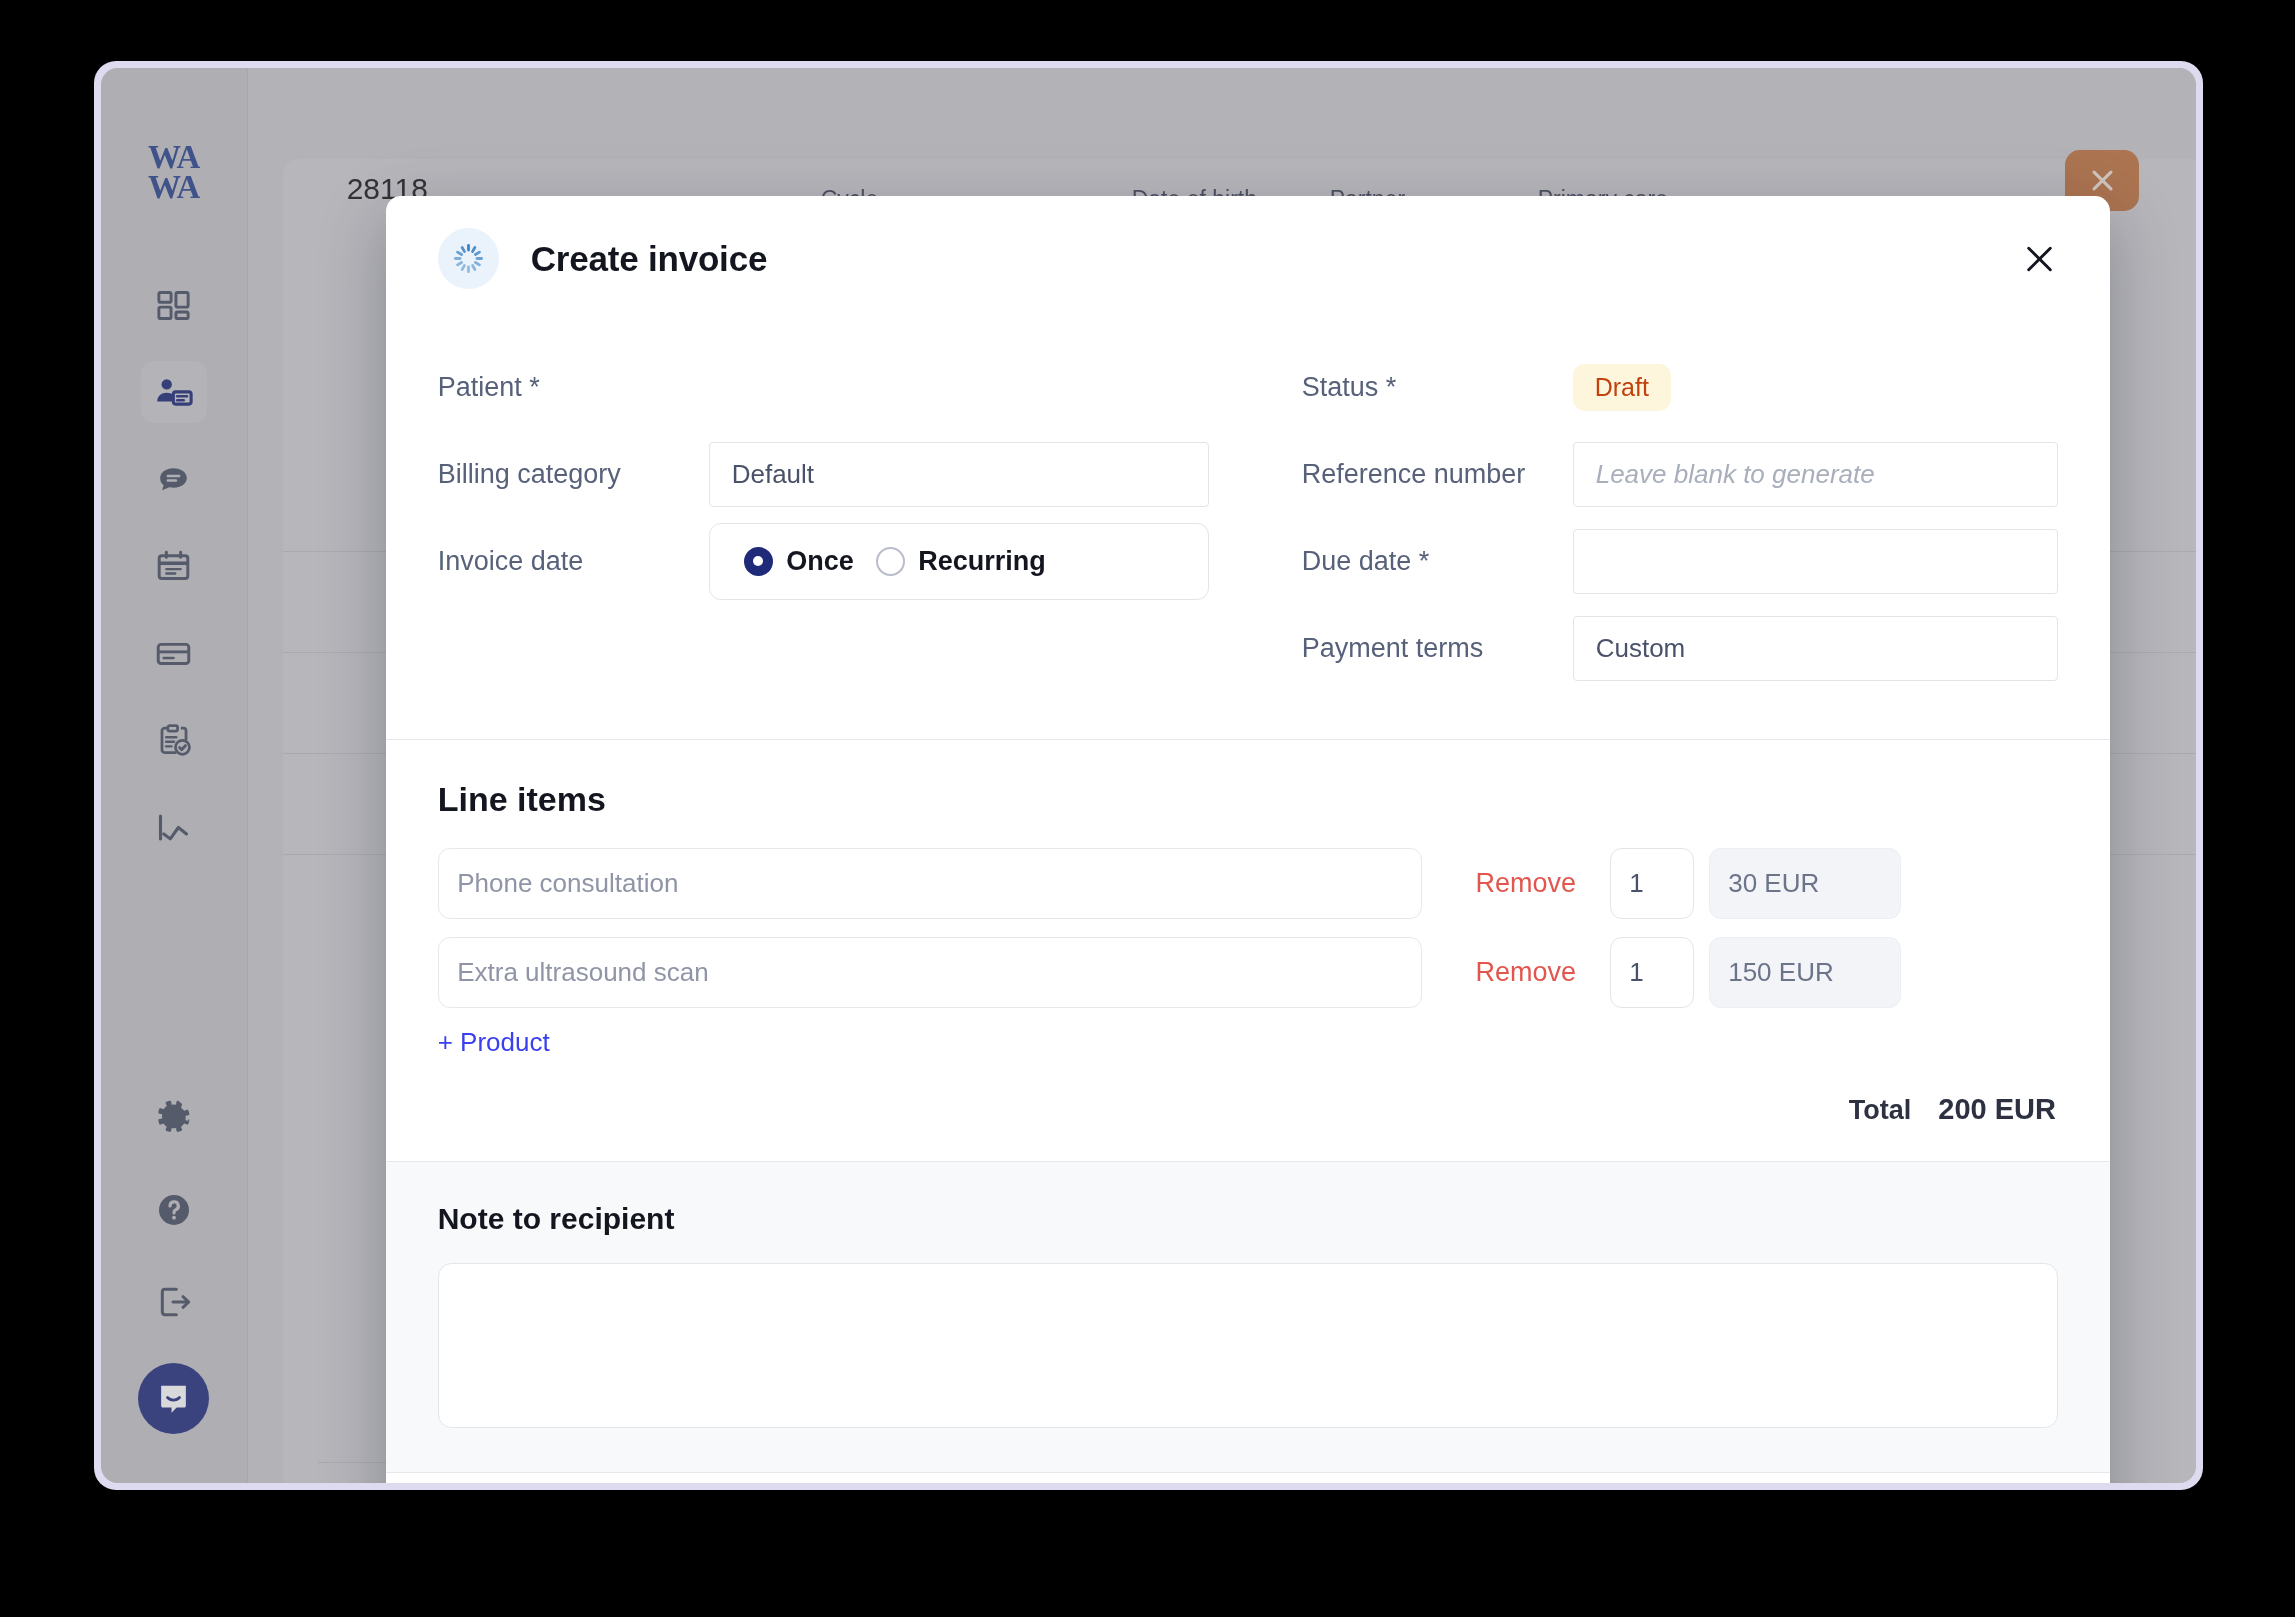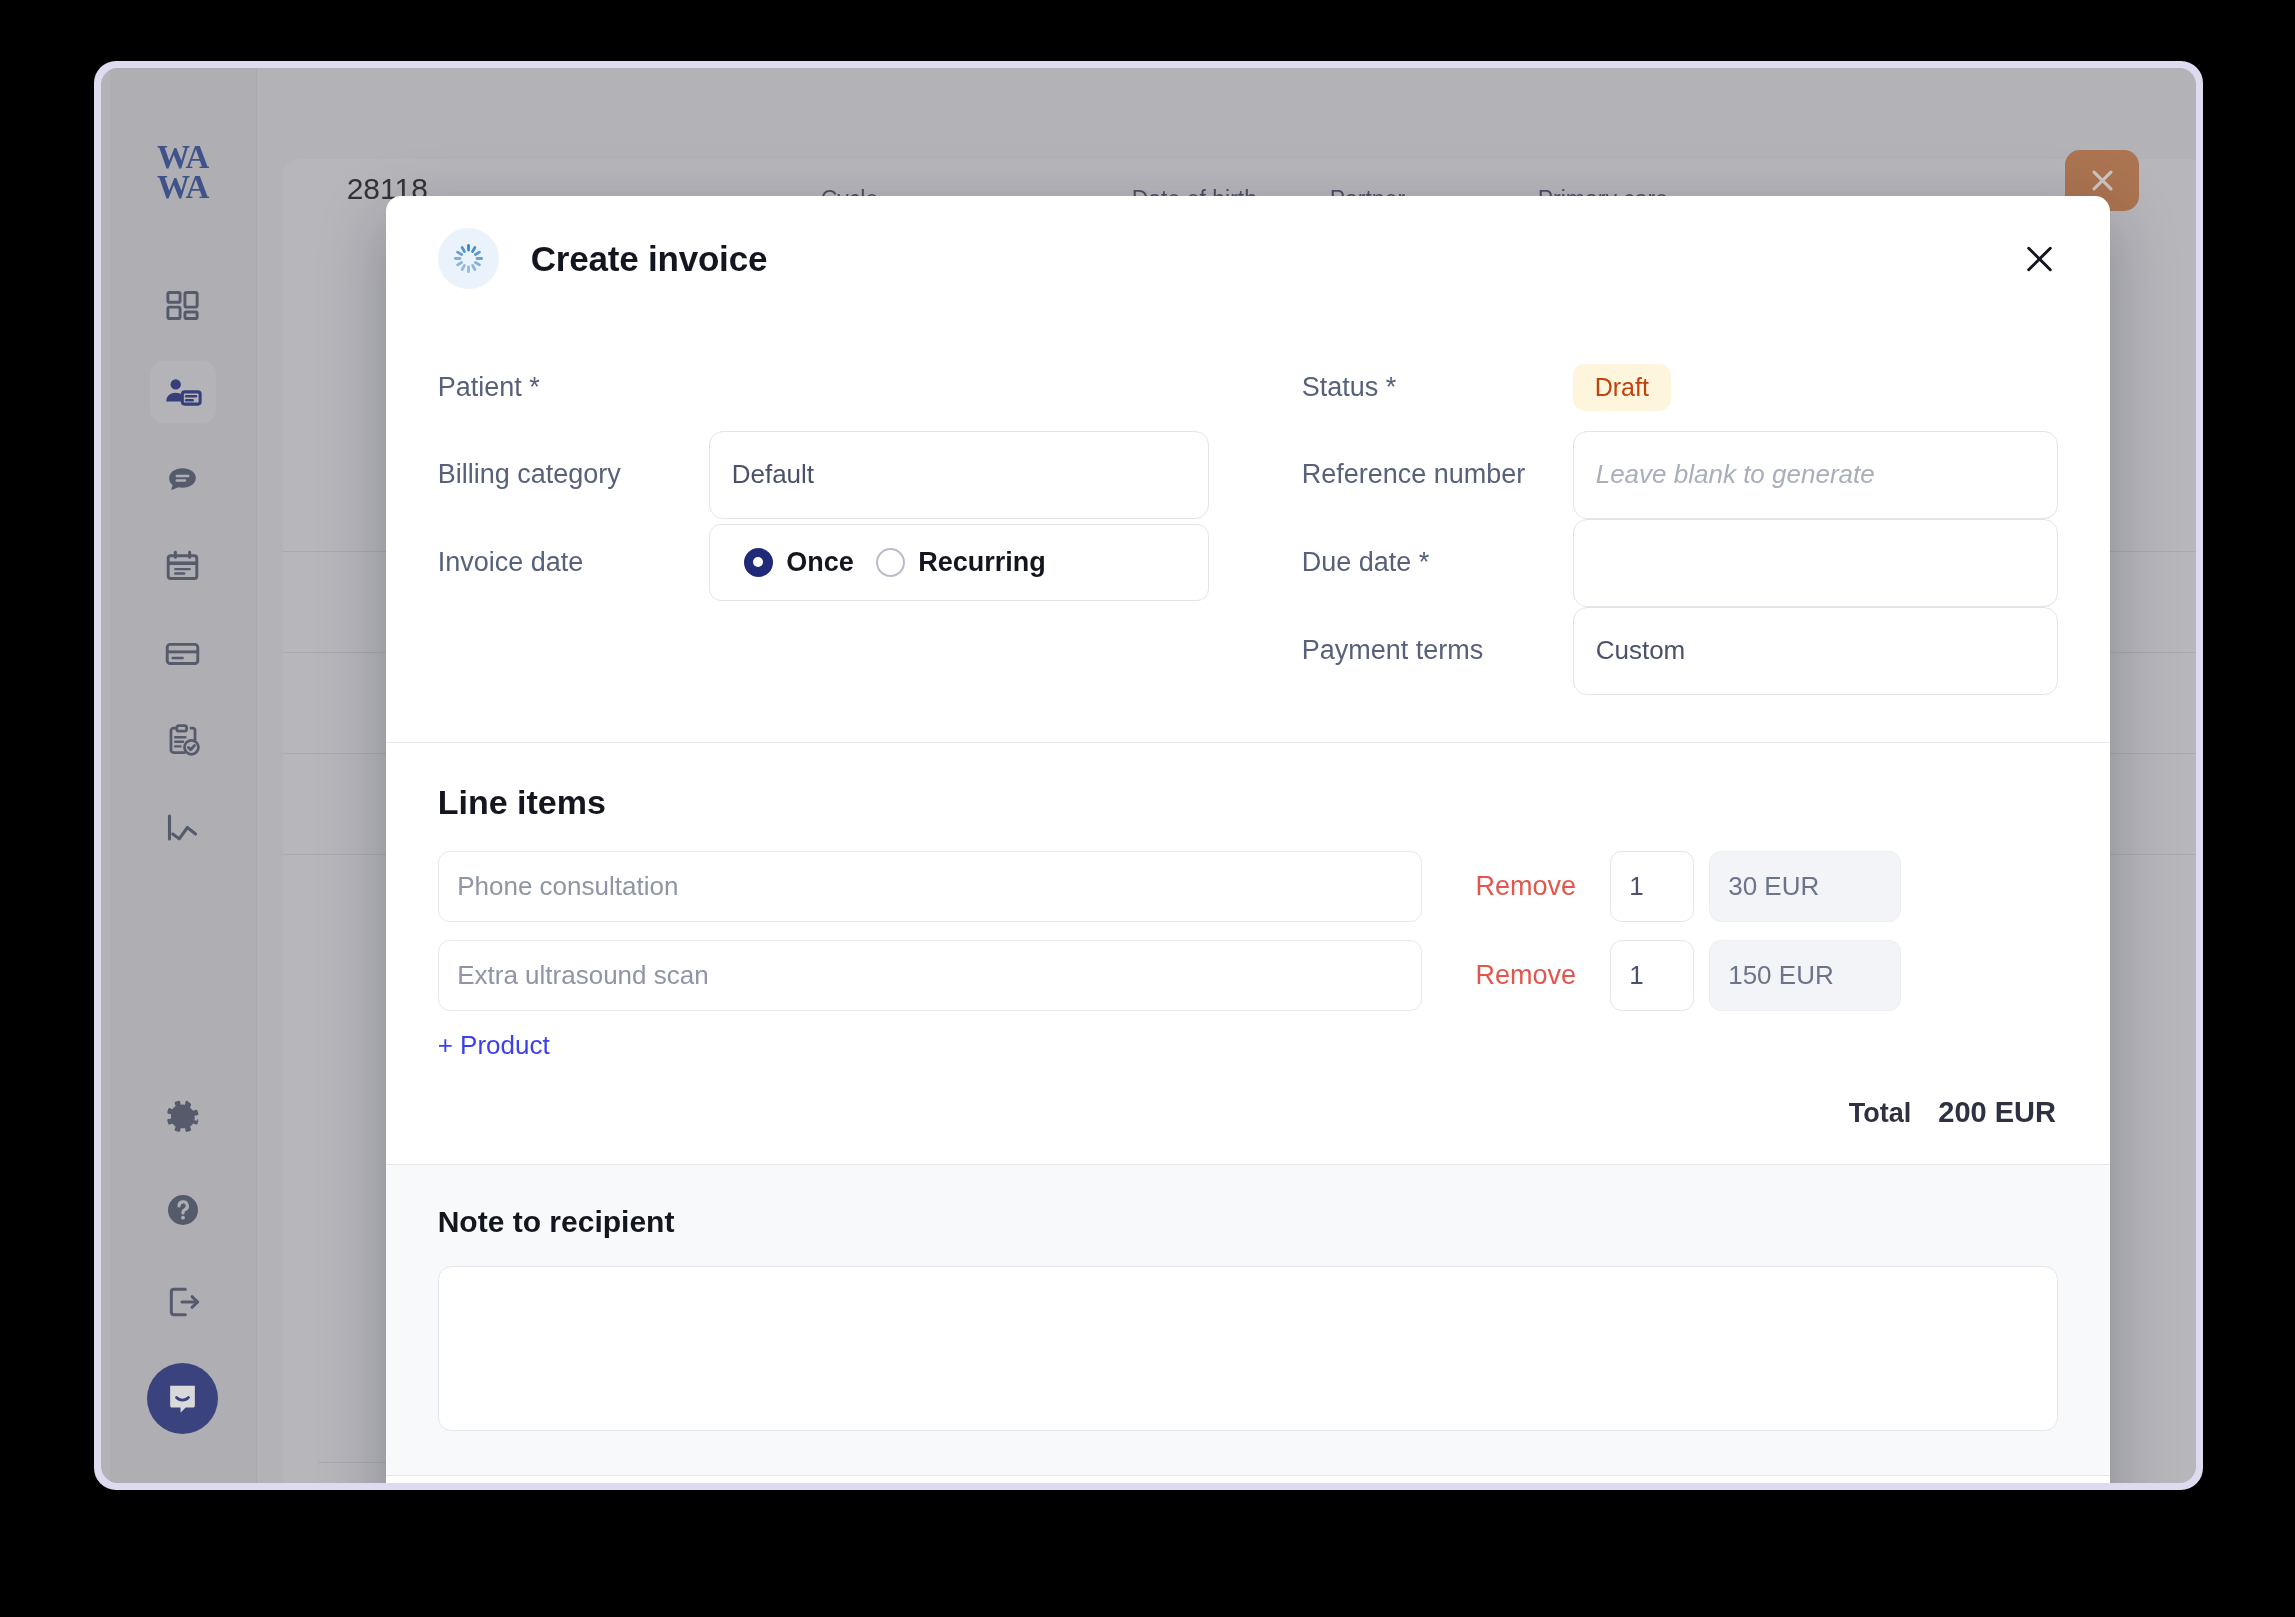--- a/index.html
+++ b/index.html
@@ -37,21 +37,20 @@
   #sidebar {
     position: absolute;
     left: 0; top: 0;
     width: 147px;
     height: 100%;
     background: #c4c4c7;
     border-right: 1.7px solid #bcbcc0;
     display: flex;
     flex-direction: column;
     align-items: center;
-    margin-left: 9px;
   }
   #brand-logo {
     margin-top: 74px;
     color: #1e3a8a;
     font-family: "Liberation Serif", serif;
     font-weight: 700;
     font-size: 33px;
     line-height: 0.92;
     letter-spacing: -0.8px;
     text-align: center;
@@ -210,23 +209,23 @@
   .req { color: #57617a; }
   .field-control { flex: 1 1 auto; }
 
   .static-value {
     font-size: 27px;
     color: #4a5269;
   }
 
   .ctl {
     width: 100%;
-    height: 88px;
+    height: 65px;
     border: 1.7px solid #e2e4ea;
-    border-radius: 14px;
+    border-radius: 4px;
     background: #fff;
     display: flex;
     align-items: center;
     padding: 0 22px;
     font-size: 26px;
     color: #4a5269;
   }
   .ctl.placeholder { color: #a9aebc; font-style: italic; }
 
   .badge-draft {

